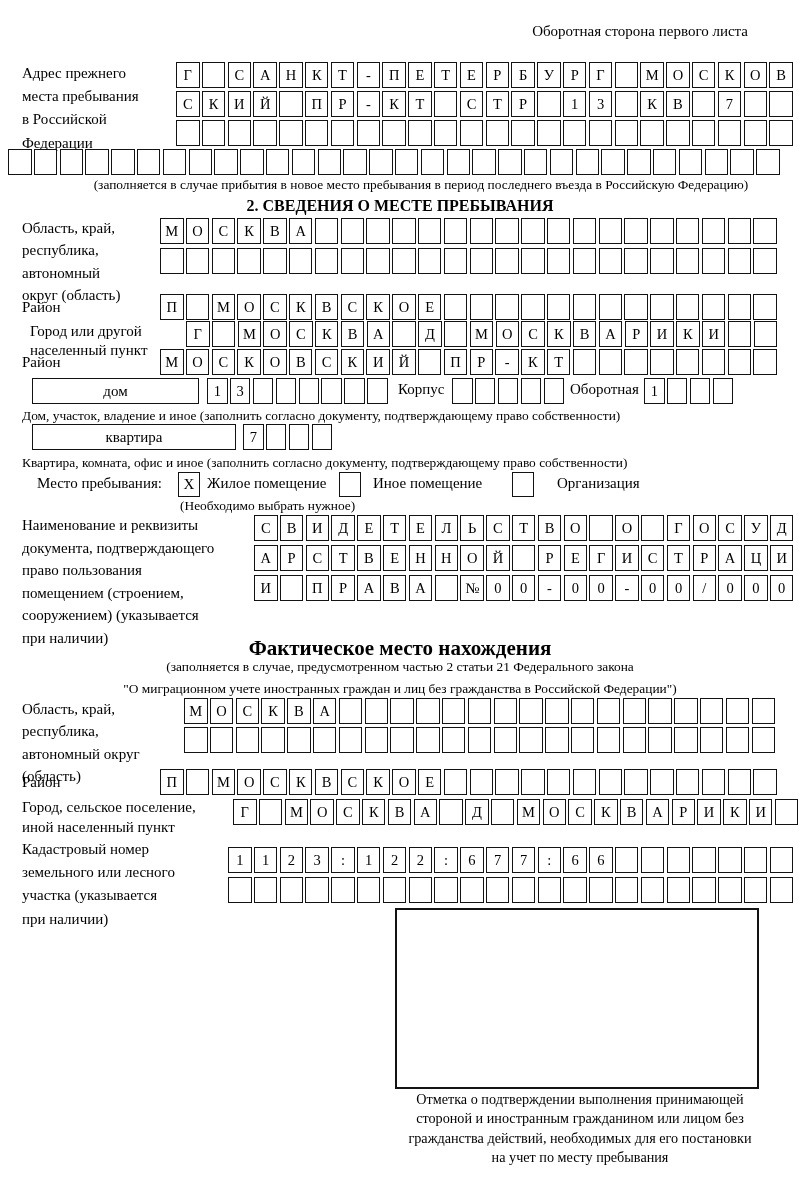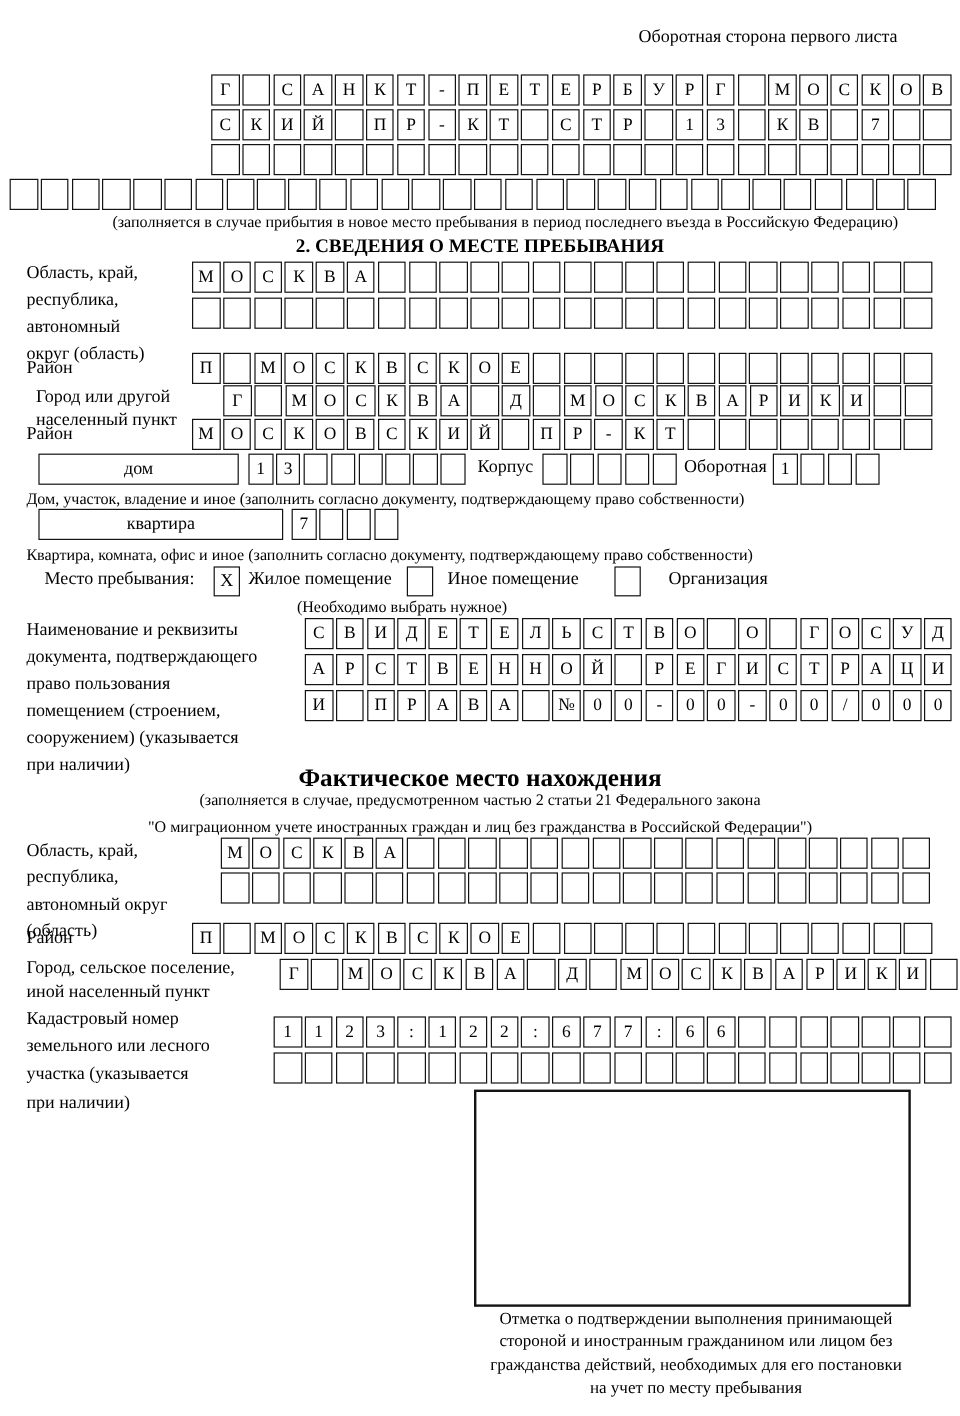--- a/index.html
+++ b/index.html
@@ -22,20 +22,24 @@
   .stamp{position:absolute;border:2px solid #131313;background:#fff;}
   .inline-lbl{position:absolute;font-size:15px;}
 </style>
 </head>
 <body>
 
 <div class="page">
 
   <div class="abs" style="top:23px;right:52px;font-size:15px;">Оборотная сторона первого листа</div>
 
+  <div class="lbl" style="left:22px;top:62px;line-height:23.2px;">Адрес прежнего
+места пребывания
+в Российской
+Федерации</div>
   <div class="cellrow" style="left:176px;top:62px;">
       <span class="cell">Г</span>
       <span class="cell"></span>
       <span class="cell">С</span>
       <span class="cell">А</span>
       <span class="cell">Н</span>
       <span class="cell">К</span>
       <span class="cell">Т</span>
       <span class="cell">-</span>
       <span class="cell">П</span>
@@ -321,21 +325,21 @@
     </div>
   <div class="note" style="left:22px;top:455px;">Квартира, комната, офис и иное (заполнить согласно документу, подтверждающему право собственности)</div>
 
   <div class="inline-lbl" style="left:37px;top:475px;">Место пребывания:</div>
   <div class="chk" style="left:178px;top:472px;">X</div>
   <div class="inline-lbl" style="left:207px;top:475px;">Жилое помещение</div>
   <div class="chk" style="left:339px;top:472px;"></div>
   <div class="inline-lbl" style="left:373px;top:475px;">Иное помещение</div>
   <div class="chk" style="left:512px;top:472px;"></div>
   <div class="inline-lbl" style="left:557px;top:475px;">Организация</div>
-  <div class="note" style="left:180px;top:498px;width:310px;text-align:center;font-family:Liberation Serif, serif;">(Необходимо выбрать нужное)</div>
+  <div class="note" style="left:180px;top:498px;width:310px;font-family:Liberation Serif, serif;">(Необходимо выбрать нужное)</div>
 
   <div class="lbl" style="left:22px;top:514px;line-height:22.5px;width:230px;">Наименование и реквизиты
 документа, подтверждающего
 право пользования
 помещением (строением,
 сооружением) (указывается
 при наличии)</div>
   <div class="cellrow" style="left:254px;top:515px;">
       <span class="cell">С</span>
       <span class="cell">В</span>

